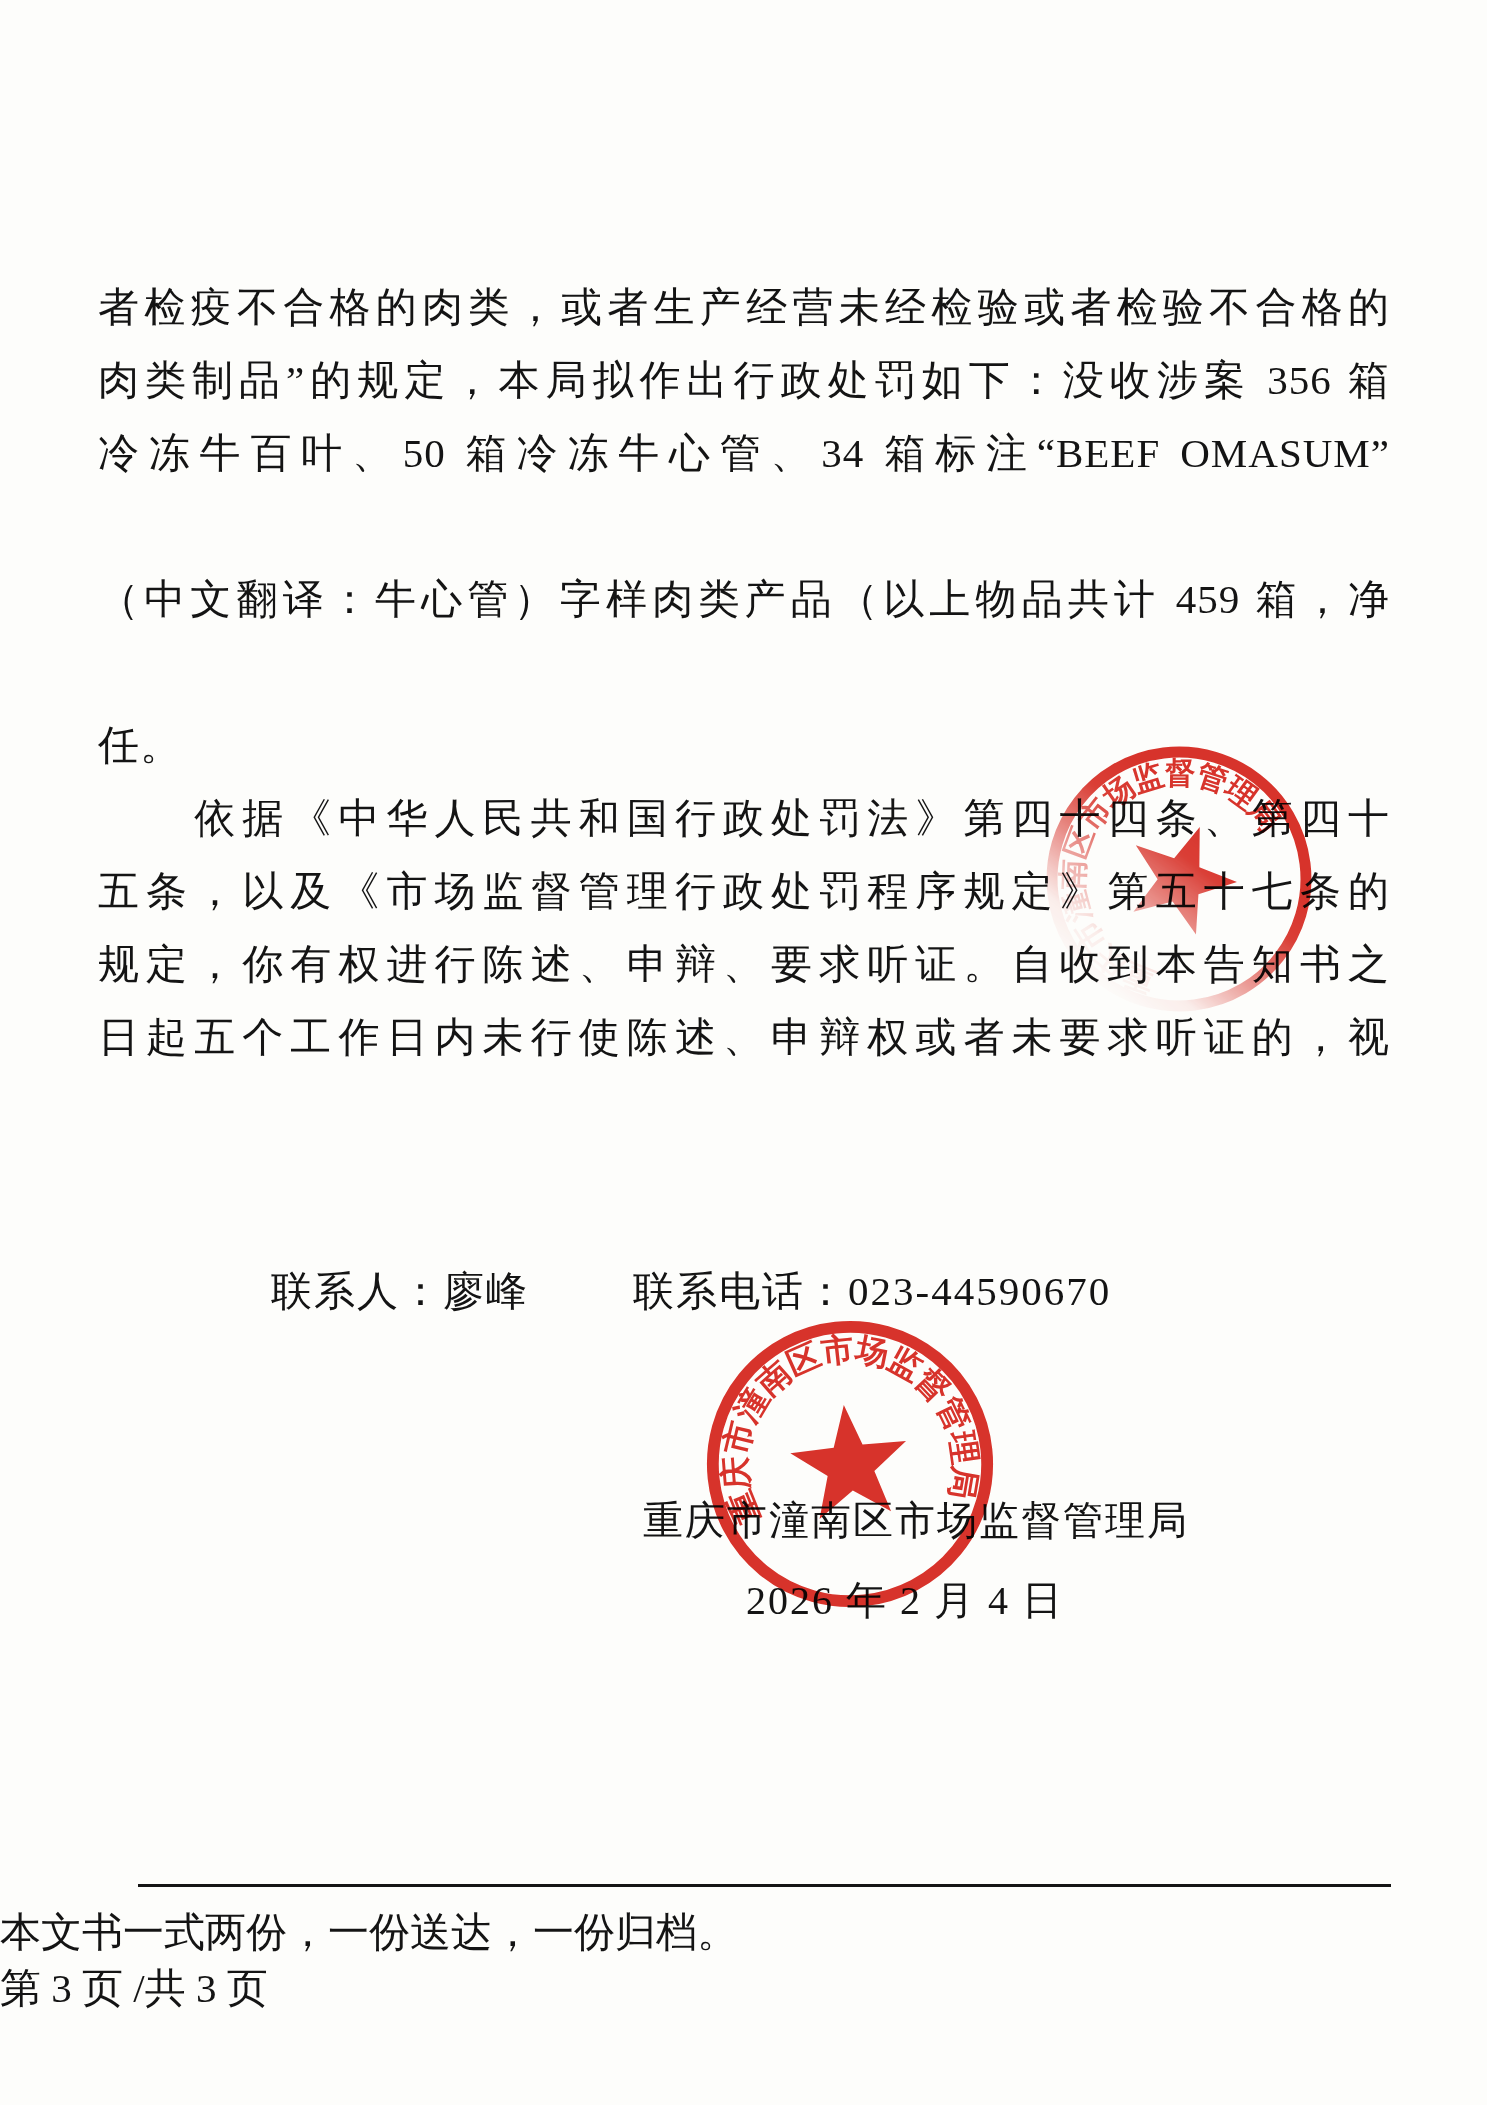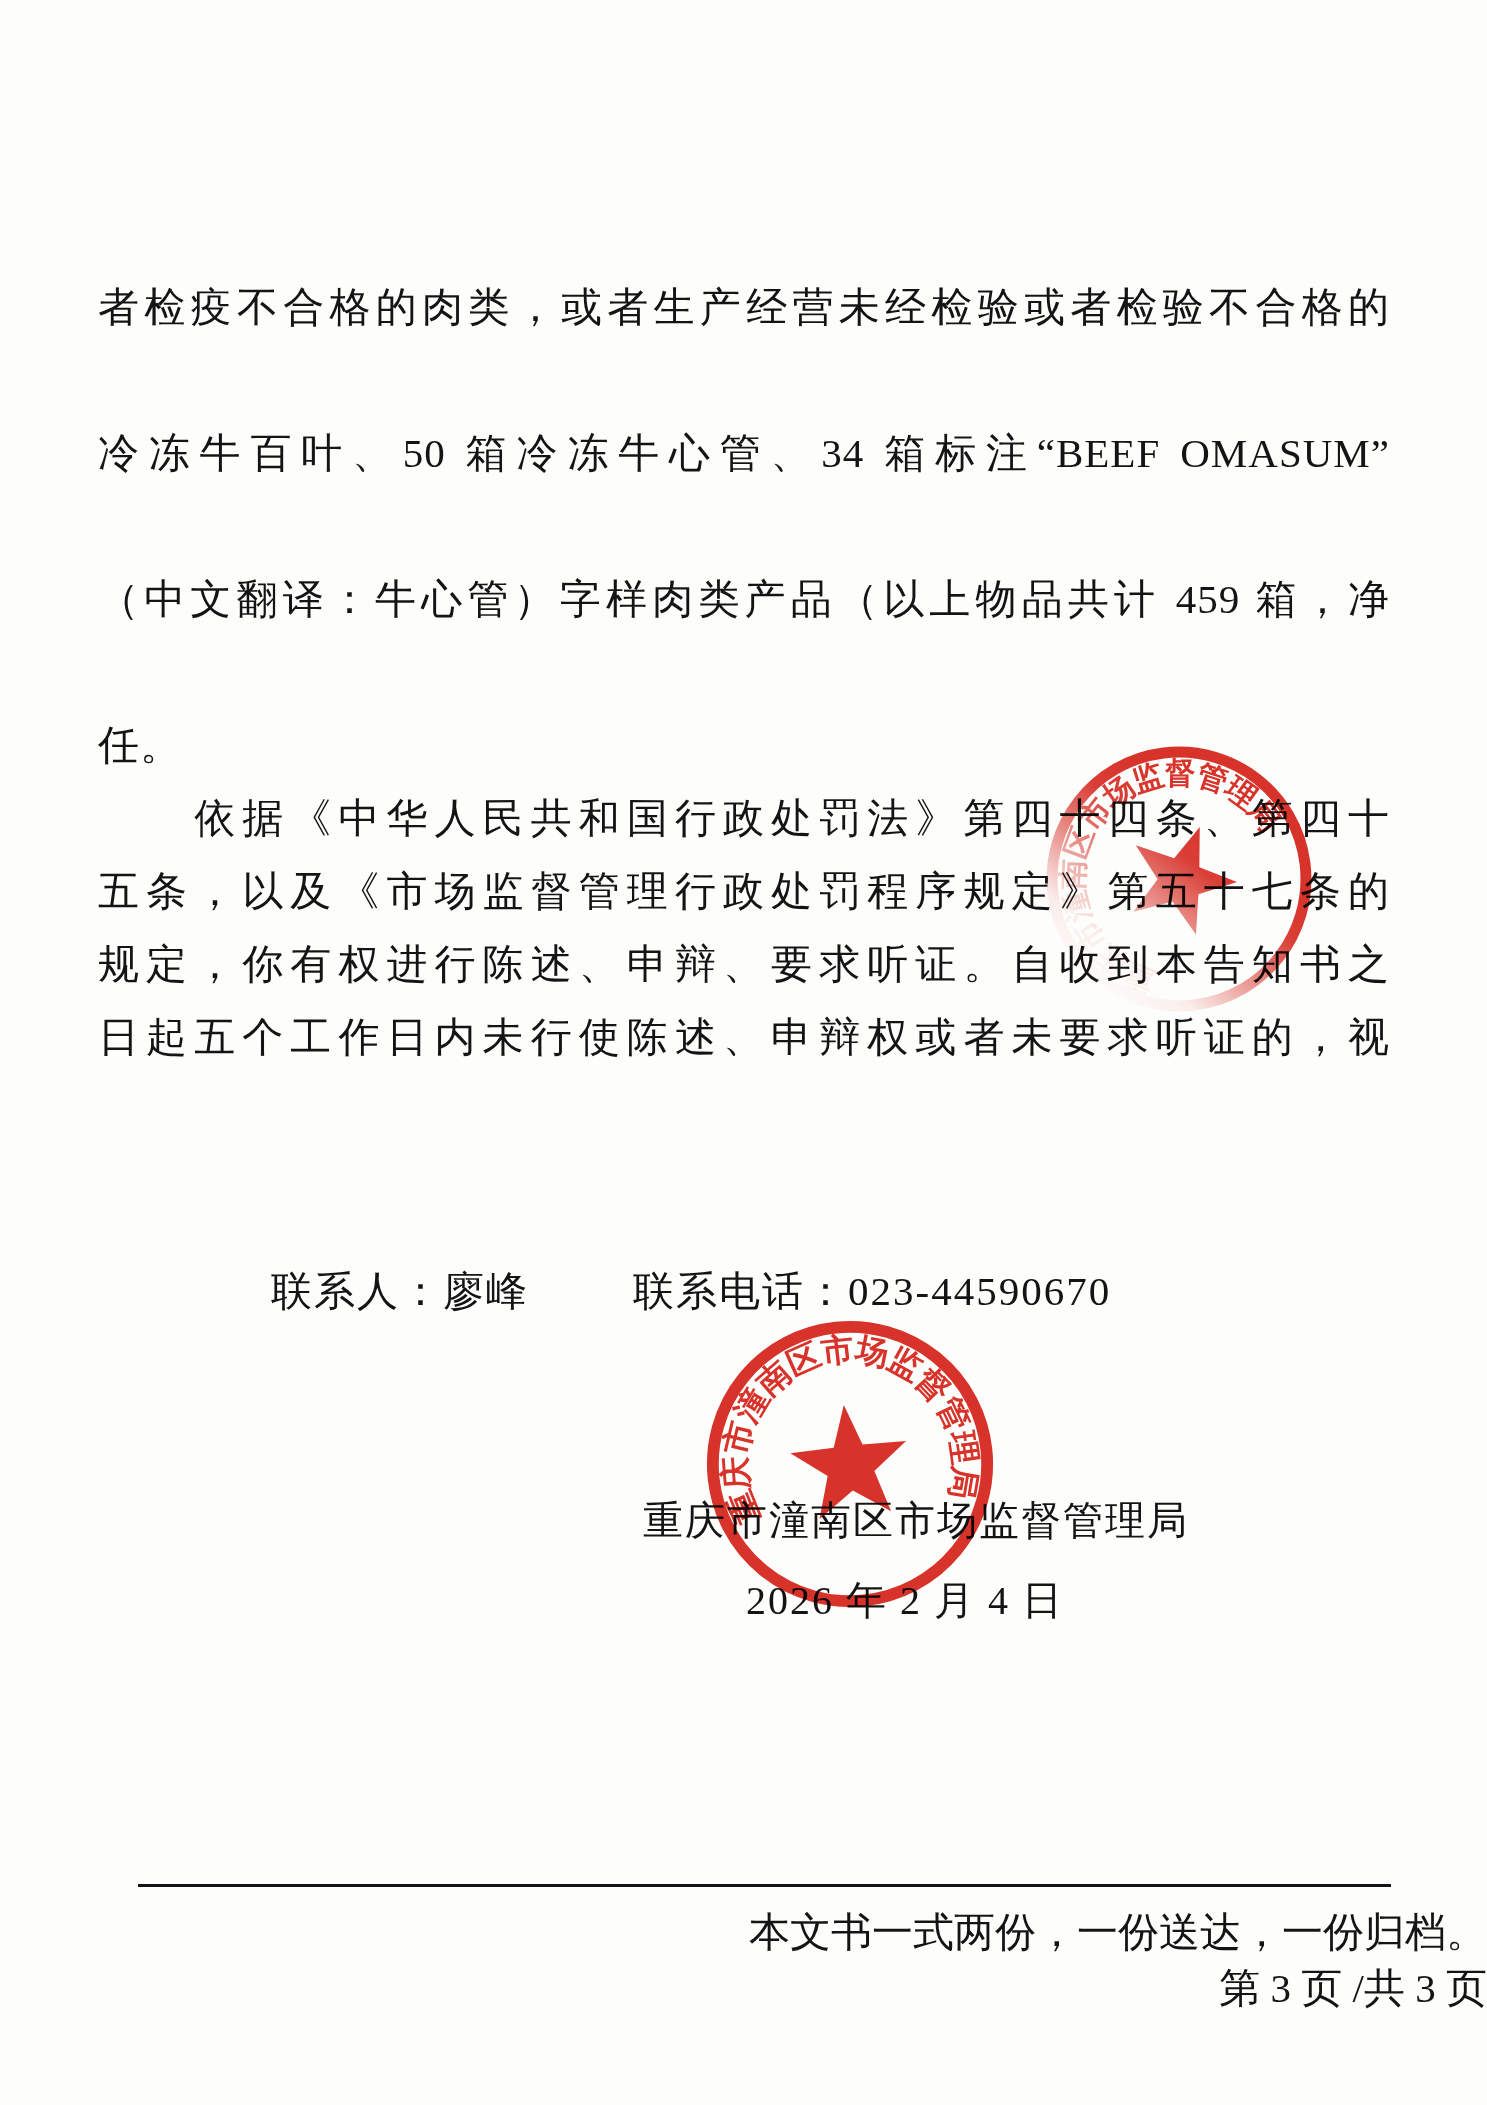--- a/index.html
+++ b/index.html
@@ -41,41 +41,42 @@
   }
   .footer-rule{
     position:absolute;
     left:138px;top:1884px;
     width:1253px;height:3px;
     background:#151515;
   }
   .fline{
     position:absolute;
     left:0;width:1487px;
-    text-align:right;
+    text-align:left;
     font-size:41px;line-height:72px;
     white-space:pre;
   }
   .stamp{
     position:absolute;
     mix-blend-mode:multiply;
     opacity:.94;
   }
   .stamp svg{display:block;}
   #stamp-upper{
     -webkit-mask-image:linear-gradient(to right, rgba(0,0,0,0) 0%, rgba(0,0,0,.08) 16%, rgba(0,0,0,.55) 38%, rgba(0,0,0,.95) 58%, #000 75%);
     mask-image:linear-gradient(to right, rgba(0,0,0,0) 0%, rgba(0,0,0,.08) 16%, rgba(0,0,0,.55) 38%, rgba(0,0,0,.95) 58%, #000 75%);
   }
 </style>
 </head>
 <body>
 
 <div id="page">
 
   <div class="bline" style="top:271px">者检疫不合格的肉类，或者生产经营未经检验或者检验不合格的</div>
+  <div class="bline" style="top:344px">肉类制品”的规定，本局拟作出行政处罚如下：没收涉案 356 箱</div>
   <div class="bline" style="top:417px">冷冻牛百叶、50 箱冷冻牛心管、34 箱标注“BEEF OMASUM”</div>
   <div class="bline" style="top:563px">（中文翻译：牛心管）字样肉类产品（以上物品共计 459 箱，净</div>
   <div class="bline last" style="top:709px">任。</div>
   <div class="bline" style="top:782px">　　依据《中华人民共和国行政处罚法》第四十四条、第四十</div>
   <div class="bline" style="top:855px">五条，以及《市场监督管理行政处罚程序规定》第五十七条的</div>
   <div class="bline" style="top:928px">规定，你有权进行陈述、申辩、要求听证。自收到本告知书之</div>
   <div class="bline" style="top:1001px">日起五个工作日内未行使陈述、申辩权或者未要求听证的，视</div>
 
   <div class="cline" style="top:1182px">
     <span>联系人：廖峰</span><span class="cgap"></span><span>联系电话：023-44590670</span>

